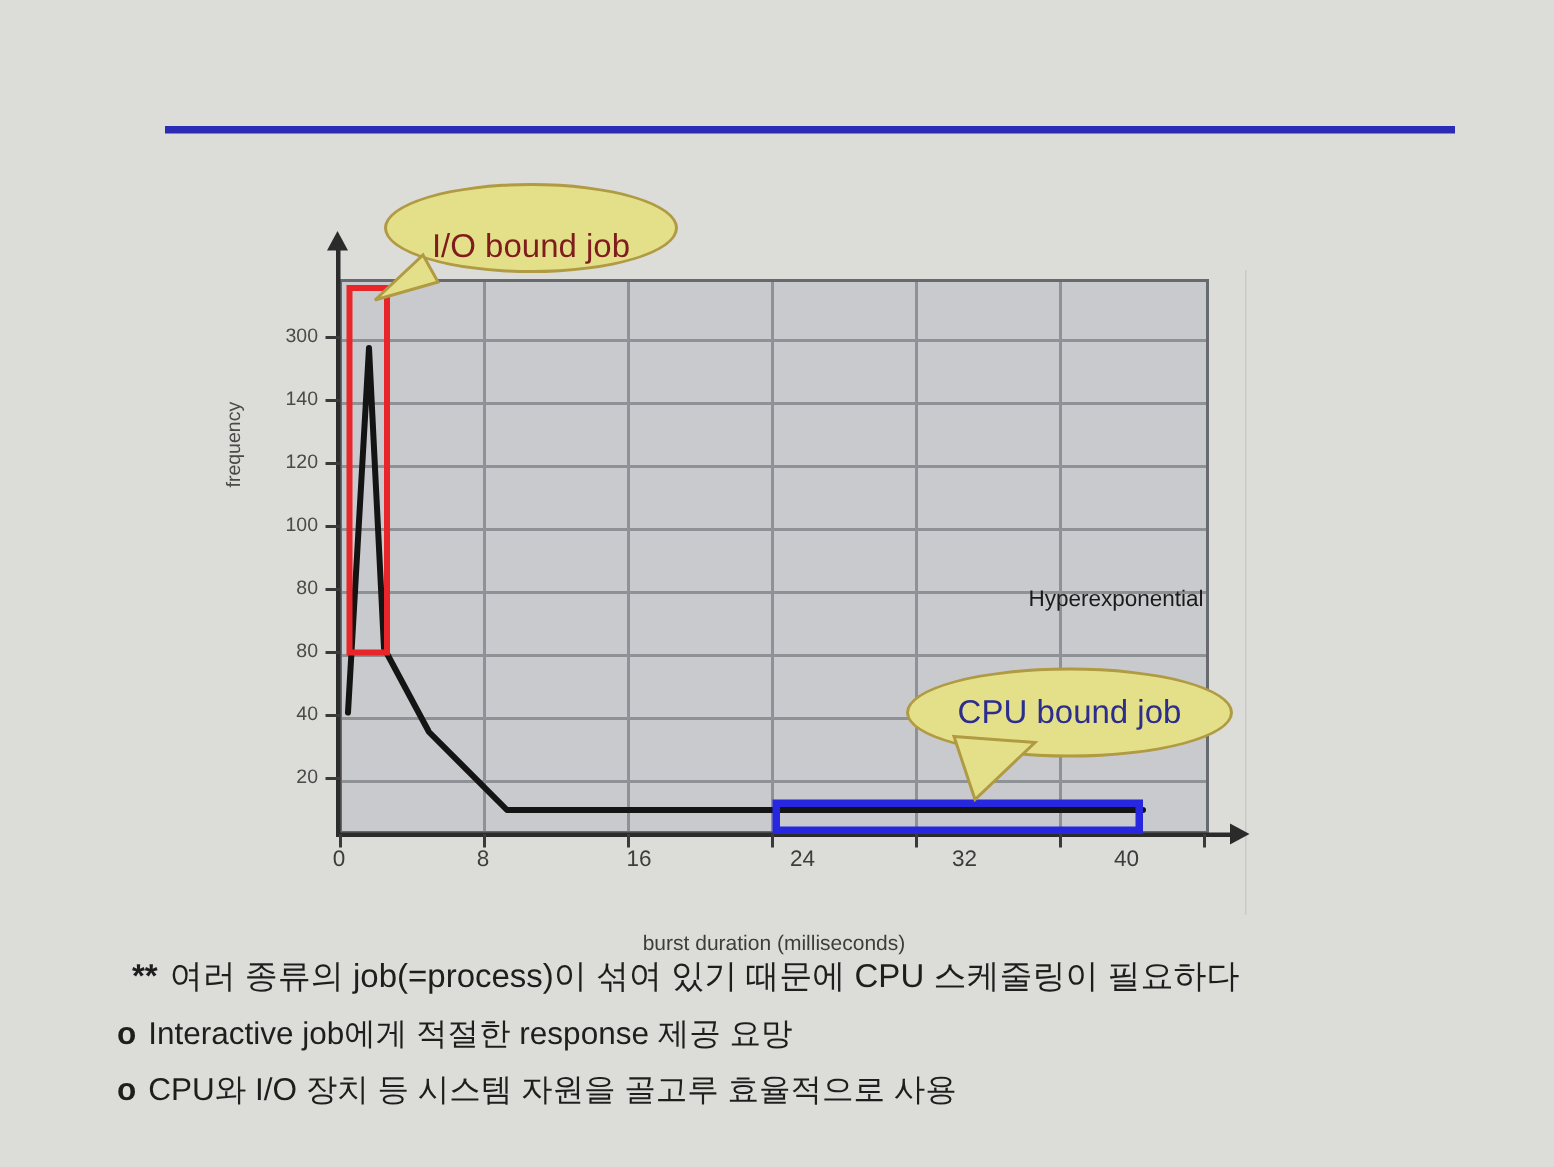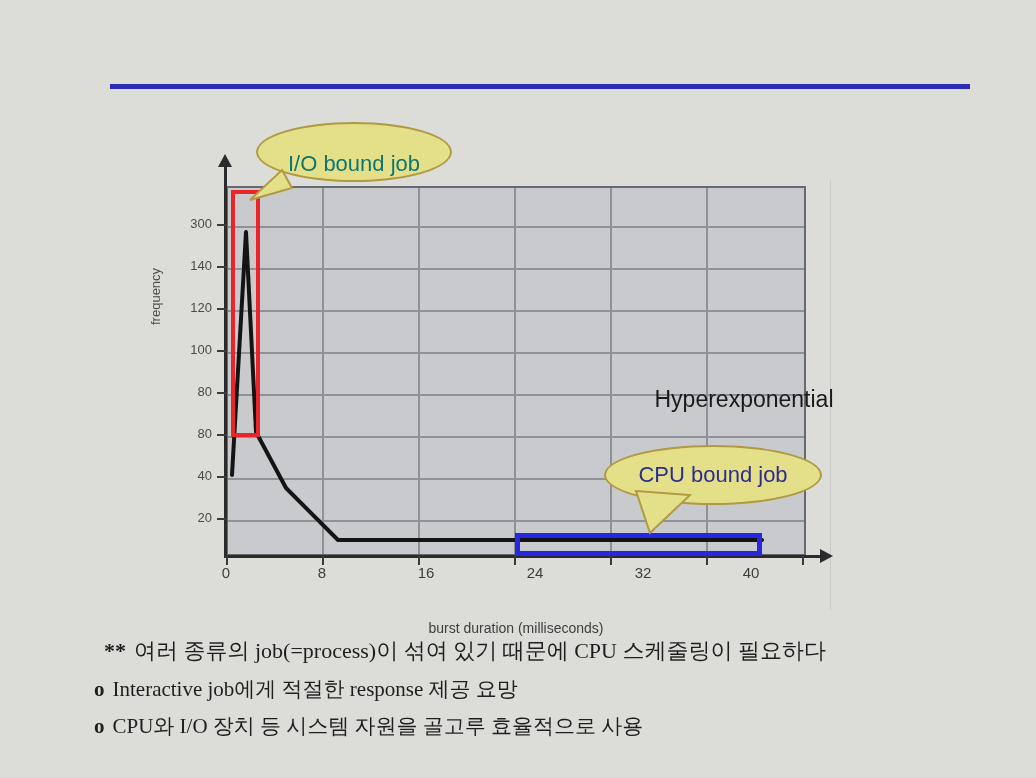--- a/index.html
+++ b/index.html
@@ -84,21 +84,21 @@
     white-space:nowrap;
   }
   .axis-title-x{
     position:absolute;left:226px;top:452px;width:580px;
     text-align:center;font-size:14px;color:#3d3d3d;margin-top:28px;
   }
 
   
   .dist-label{
     position:absolute;left:296px;top:197px;width:440px;
-    text-align:center;font-size:23px;color:#1b1b1b;
+    text-align:center;font-size:15px;color:#1b1b1b;
     line-height:29px;
   }
 
   
   .rect-red{
     position:absolute;left:231px;top:50px;width:29px;height:247px;
     border:4px solid #e8262a;box-sizing:border-box;
   }
   .rect-blue{
     position:absolute;left:515px;top:393px;width:247px;height:23px;
@@ -108,30 +108,29 @@
   
   .callout{position:absolute;}
   .bubble{
     border-radius:50%;
     background:#e4e08a;
     border:2px solid #b09a42;
     display:flex;align-items:center;justify-content:center;
     white-space:nowrap;
   }
   .callout-io .bubble{width:192px;height:56px;}
-  .callout-io .bubble span{font-size:22px;color:#0f766e;margin-top:24px;}
+  .callout-io .bubble span{font-size:22px;color:#7f1d1d;margin-top:24px;}
   .callout-cpu .bubble{width:214px;height:56px;}
   .callout-cpu .bubble span{font-size:22px;color:#2d2d8e;}
 
   
   .bullets{position:absolute;left:0;top:636px;width:1036px;}
   .line{
     font-size:22px;color:#1e1e1e;white-space:nowrap;
-    margin:0 0 9px 16px;
-    font-family:Liberation Serif, serif;
+    margin:0 0 9px 0;
   }
   .line.l1{padding-left:88px;}
   .line.l2{padding-left:78px;font-size:21px;}
   .marker{font-weight:bold;margin-right:8px;}
 </style>
 </head>
 <body>
 
 <div id="slide">
 

